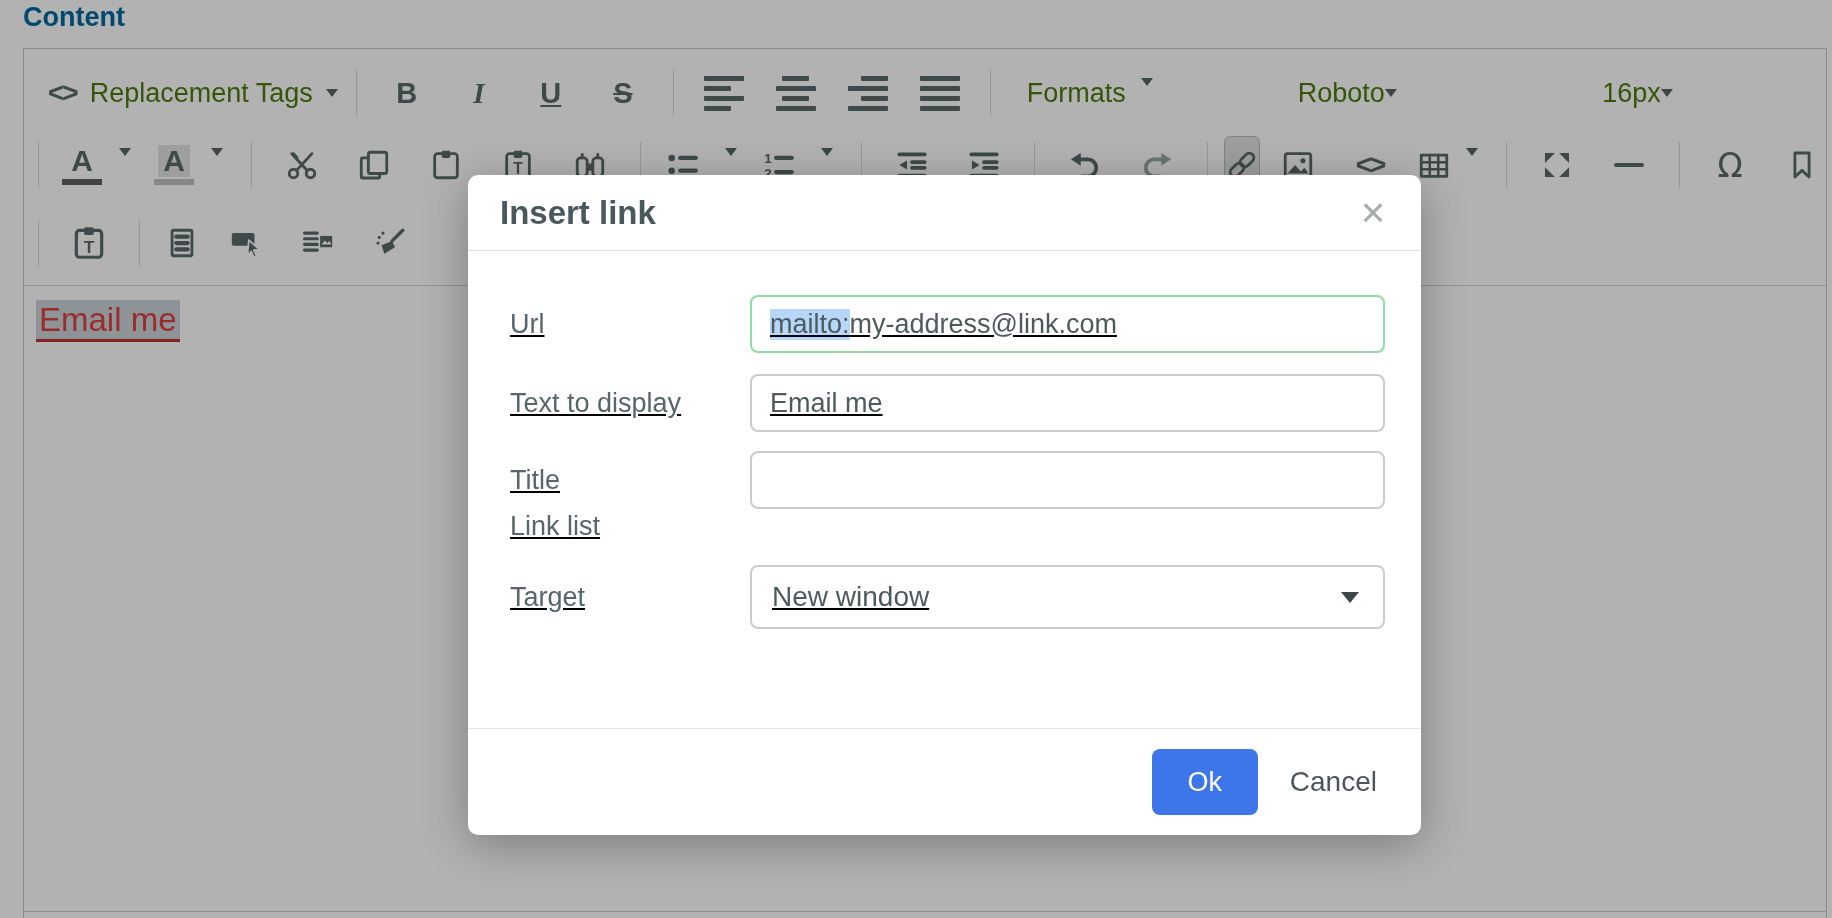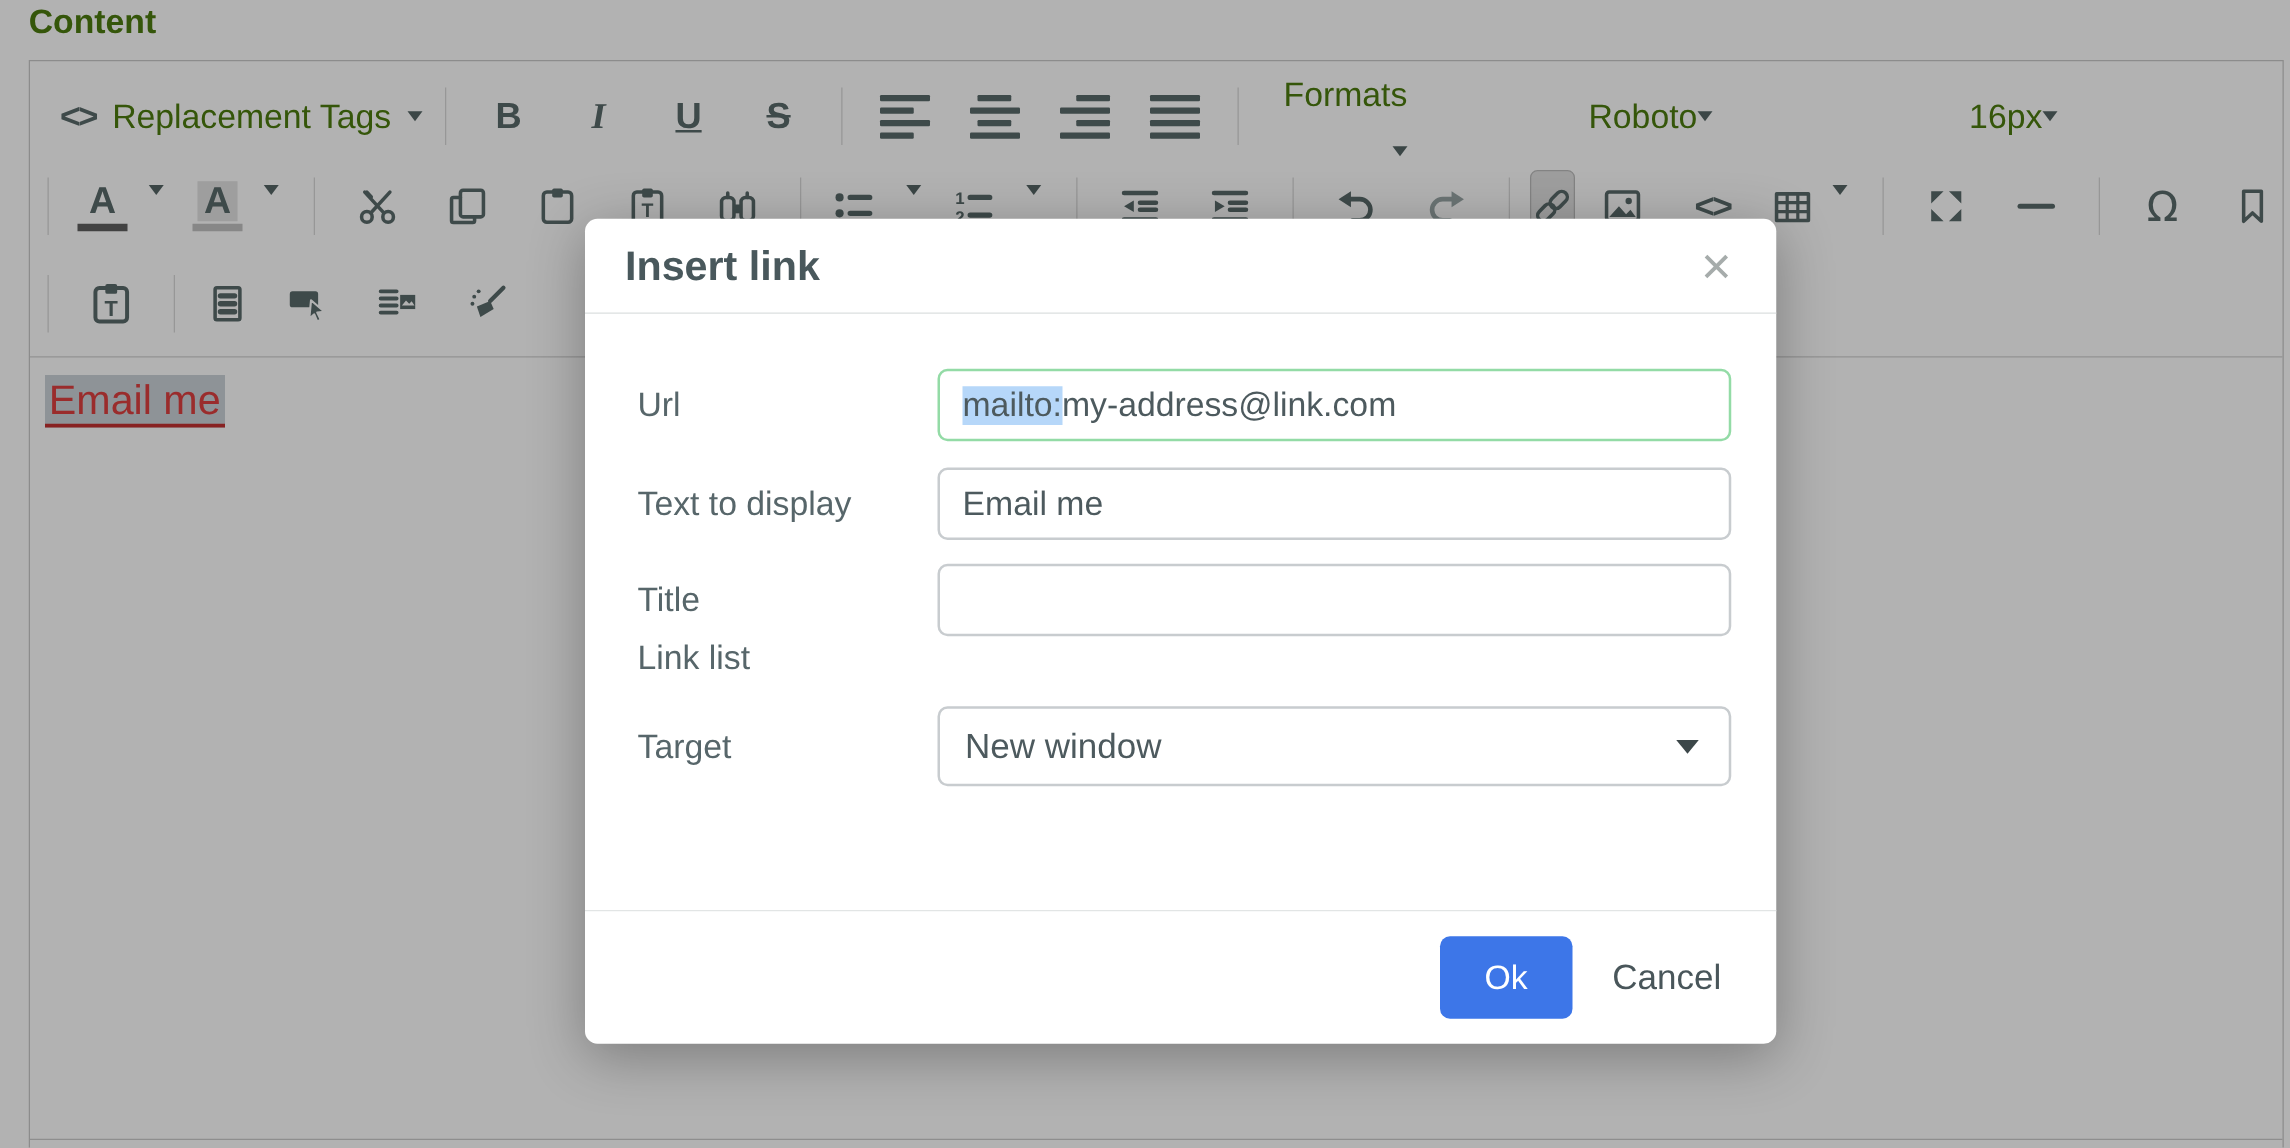--- a/index.html
+++ b/index.html
@@ -3,21 +3,21 @@
 <meta charset="utf-8">
 <style>
   html,body{margin:0;padding:0;}
   body{
     width:1832px;height:918px;overflow:hidden;position:relative;
     background:#ffffff;font-family:"Liberation Sans", sans-serif;
     -webkit-font-smoothing:antialiased;
   }
   
   .content-label{
-    position:absolute;left:23px;top:2px;font-size:27px;font-weight:bold;color:#4d7c0f;
+    position:absolute;left:23px;top:2px;font-size:27px;font-weight:bold;color:#0369a1;
   }
   .editor{
     position:absolute;left:23px;top:48px;right:5px;bottom:-20px;
     border:1px solid #c9c9c9;background:#ffffff;box-sizing:border-box;
   }
   .toolbar{border-bottom:1px solid #d2d2d2;padding-top:8px;}
   .tb-row{display:flex;align-items:center;height:72px;padding-left:14px;}
   .tb-row.r3{height:84px;}
   .sep{width:1px;height:46px;background:#d8d8d8;margin:0 14px;flex:none;}
   .slot{width:72px;display:flex;align-items:center;justify-content:center;flex:none;color:#5a6a6a;}
@@ -30,21 +30,21 @@
   .ltr{font-size:29px;color:#5a6a6a;}
   .ltr.b{font-weight:bold;}
   .ltr.i{font-style:italic;font-family:"Liberation Serif",serif;font-weight:bold;}
   .ltr.u{text-decoration:underline;font-weight:bold;}
   .ltr.s{text-decoration:line-through;font-weight:bold;}
   .alico{width:40px;display:flex;flex-direction:column;gap:5px;}
   .alico i{height:5px;background:currentColor;border-radius:1px;display:block;}
   .al-l{align-items:flex-start}.al-c{align-items:center}.al-r{align-items:flex-end}
   .al-l i:nth-child(even),.al-c i:nth-child(odd),.al-r i:nth-child(odd){width:68%;}
   .al-l i:nth-child(odd),.al-c i:nth-child(even),.al-r i:nth-child(even),.al-j i{width:100%;}
-  .menubtn{display:flex;align-items:flex-end;gap:25px;margin-left:22px;flex-direction:column;}
+  .menubtn{display:flex;align-items:flex-start;gap:15px;margin-left:22px;}
   .listbox{display:flex;align-items:center;justify-content:flex-end;width:212px;margin-left:32px;flex:none;}
   .colbtn{display:flex;align-items:center;margin-left:6px;}
   .colA{display:flex;flex-direction:column;align-items:center;width:46px;}
   .colA .Ach{font-size:30px;font-weight:bold;color:#5a6a6a;line-height:32px;padding:0 5px;}
   .colA .swatch{width:40px;height:6px;margin-top:2px;display:block;}
   .swatch.fc{background:#5f5f5f;}
   .swatch.bc{background:#c2c2c2;}
   .colA.hl .Ach{background:#e2e2e2;}
   .caretbtn{padding:0 14px;}
   svg.ic{width:34px;height:34px;stroke:currentColor;fill:none;stroke-width:2;stroke-linecap:round;stroke-linejoin:round;flex:none;}
@@ -63,21 +63,21 @@
     position:absolute;left:468px;top:175px;width:953px;height:660px;background:#ffffff;
     border-radius:10px;box-shadow:0 10px 45px rgba(0,0,0,0.30);z-index:20;
     display:flex;flex-direction:column;box-sizing:border-box;
   }
   .dlg-header{height:75px;flex:none;border-bottom:1px solid #dcdfdf;display:flex;align-items:center;
     padding-left:32px;position:relative;}
   .dlg-title{font-size:33px;font-weight:bold;color:#49585c;}
   .dlg-close{position:absolute;right:22px;top:0;height:75px;width:52px;display:flex;align-items:center;
     justify-content:center;font-size:42px;font-weight:300;color:#a6acab;cursor:default;line-height:1;}
   .dlg-body{flex:1;padding:44px 36px 0 42px;}
-  .frow{display:flex;align-items:center;}
+  .frow{display:flex;align-items:center;text-decoration:underline;}
   .frow .flabel{width:240px;flex:none;font-size:27px;color:#57666a;}
   .tinput{flex:1;height:58px;border:2px solid #c8cccf;border-radius:8px;box-sizing:border-box;
     font-size:27px;color:#4d5a5e;padding:0 18px;font-family:"Liberation Sans",sans-serif;
     display:flex;align-items:center;background:#fff;outline:none;width:100%;}
   input.tinput{display:block;line-height:54px;}
   .url-input{border-color:#93dba6;}
   .selhl{background:#b6d7f9;}
   .selbox{flex:1;height:64px;border:2px solid #c8cccf;border-radius:8px;box-sizing:border-box;
     display:flex;align-items:center;justify-content:space-between;padding:0 24px 0 20px;background:#fff;}
   .selbox .selval{font-size:28px;color:#4d5a5e;}

